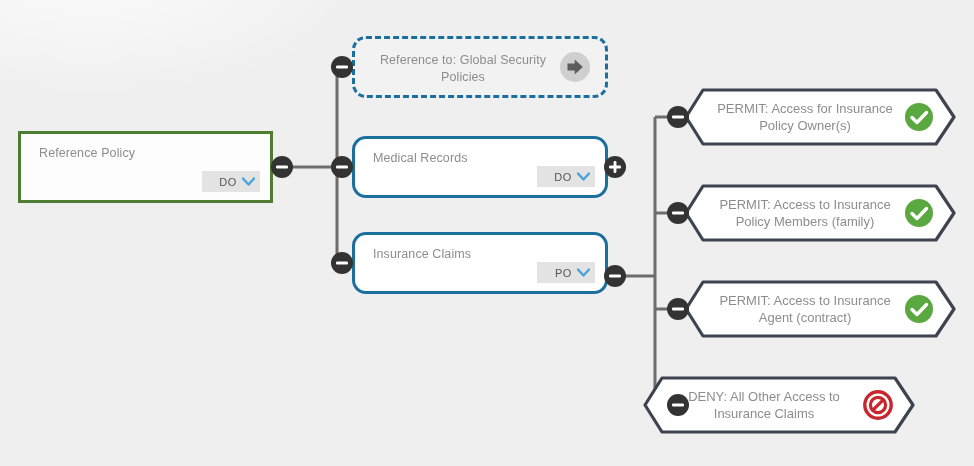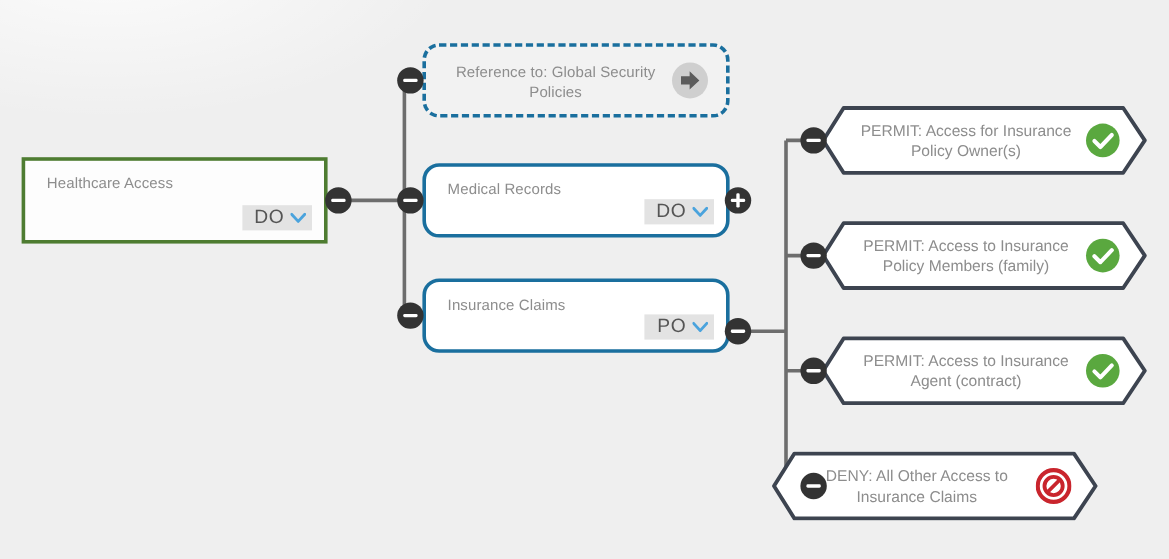--- a/index.html
+++ b/index.html
@@ -45,21 +45,21 @@
 
   
   .dropdown{
     position:absolute;right:10px;bottom:8px;
     height:21px;min-width:46px;
     background:#e3e3e3;
     display:flex;align-items:center;justify-content:flex-end;
     padding:0 5px 0 7px;gap:5px;
     cursor:pointer;
   }
-  .dropdown .dd-text{font-size:16px;color:#555;letter-spacing:.6px;}
+  .dropdown .dd-text{font-size:11px;color:#555;letter-spacing:.6px;}
   .dropdown .dd-chevron{display:block;line-height:0;}
 
   
   .hex-wrap{position:absolute;}
   .hex-wrap svg.hexshape{position:absolute;left:0;top:0;}
   .hex-label{
     position:absolute;left:26px;top:12px;right:56px;
     font-size:13px;line-height:17px;color:#8d8d8d;
     white-space:pre-line;
     text-align:center;
@@ -84,21 +84,21 @@
 
     <path d="M620,276 L655,276" stroke="#6d6d6d" stroke-width="3" fill="none"></path>
     <path d="M655,117 L655,405" stroke="#6d6d6d" stroke-width="3" fill="none"></path>
     <path d="M655,117 L684,117" stroke="#6d6d6d" stroke-width="3" fill="none"></path>
     <path d="M655,213 L684,213" stroke="#6d6d6d" stroke-width="3" fill="none"></path>
     <path d="M655,309 L684,309" stroke="#6d6d6d" stroke-width="3" fill="none"></path>
     <path d="M655,405 L684,405" stroke="#6d6d6d" stroke-width="3" fill="none"></path>
   </svg>
 
   <div class="node node-root" style="left:18px;top:131px;width:255px;height:72px;">
-    <div class="node-label">Healthcare Access</div>
+    <div class="node-label">Reference Policy</div>
     <div class="dropdown">
       <span class="dd-text">DO</span>
       <span class="dd-chevron">
         <svg width="13" height="9" viewBox="0 0 13 9">
             <path d="M1 1.5 L6.5 7.5 L12 1.5" stroke="#4aa3dd" stroke-width="2.4" fill="none" stroke-linecap="round" stroke-linejoin="round"></path>
           </svg>
       </span>
     </div>
   </div>
 

